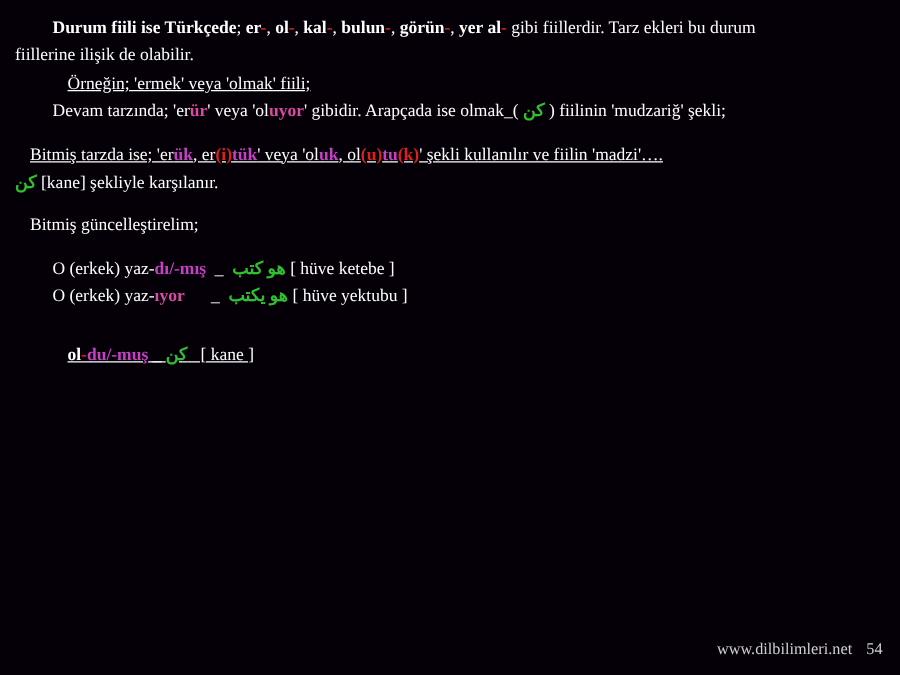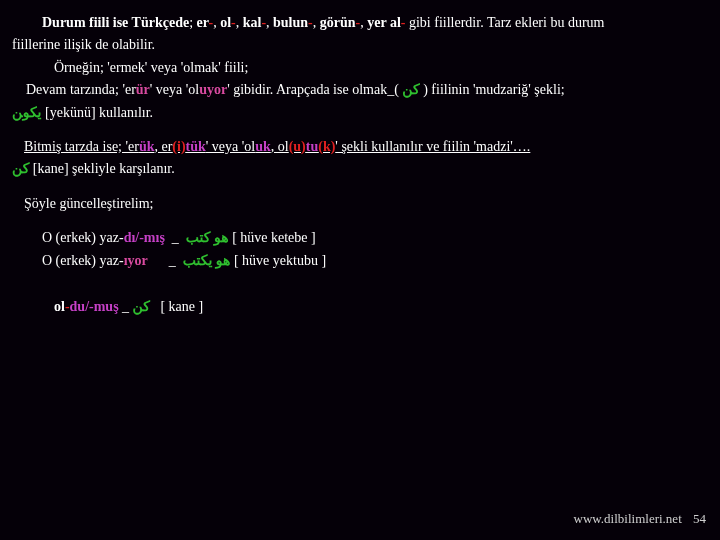--- a/index.html
+++ b/index.html
@@ -22,21 +22,21 @@
     line-height: 1.6;
   }
   .b   { font-weight: bold; }
   .red { color: #e02020; font-weight: bold; }
   .pink{ color: #d94aa0; font-weight: bold; }
   .mag { color: #c640c6; font-weight: bold; }
   .grn { color: #2fbf2f; font-weight: bold; font-family: "Traditional Arabic","Times New Roman",serif; }
   .ind0 { margin: 0 0 0 18px; text-indent: 14px; }
   .ind  { margin: 0 0 0 2px; }
   .ind2 { margin: 0 0 0 32px; }
-  .ind3 { margin: 0 0 0 44px; }
+  .ind3 { margin: 0 0 0 44px; text-decoration: underline; }
   .gap  { height: 12px; }
   .footer {
     position: absolute;
     right: 14px;
     bottom: 10px;
     font-size: 13px;
     color: #cfcfcf;
   }
   .pagenum {
     margin-left: 8px;
@@ -48,41 +48,38 @@
 
 <div class="slide">
 
   <p class="ind0">
     <span class="b">Durum fiili ise Türkçede</span><span>; </span><span class="b">er</span><span class="red">-</span><span>, </span><span class="b">ol</span><span class="red">-</span><span>, </span><span class="b">kal</span><span class="red">-</span><span>, </span><span class="b">bulun</span><span class="red">-</span><span>, </span><span class="b">görün</span><span class="red">-</span><span>, </span><span class="b">yer al</span><span class="red">-</span><span> gibi fiillerdir. Tarz ekleri bu durum</span>
   </p>
   <p class="ind">fiillerine ilişik de olabilir.</p>
 
   <p class="ind3">Örneğin; 'ermek' veya 'olmak' fiili;</p>
 
-  <p class="ind" style="margin-left:16px;">
+  <p class="ind" style="margin-left:32px;">
     <span>Devam tarzında; 'er</span><span class="pink">ür</span><span>' veya 'ol</span><span class="pink">uyor</span><span>' gibidir. Arapçada ise olmak_( </span><span class="grn" dir="rtl">ﻛﻦ</span><span> ) fiilinin 'mudzariğ' şekli;</span>
   </p>
 
-  <p class="ind">
-    <span class="grn" dir="rtl">ﻳﻜﻮﻦ</span><span> [yekünü] kullanılır.</span>
-  </p>
 
   <div class="gap"></div>
 
   <p class="ind" style="margin-left:14px;text-decoration:underline;">
     <span>Bitmiş tarzda ise; 'er</span><span class="mag">ük</span><span>, er</span><span class="red">(i)</span><span class="mag">tük</span><span>' veya 'ol</span><span class="mag">uk</span><span>, ol</span><span class="red">(u)</span><span class="mag">tu</span><span class="red">(k)</span><span>' şekli kullanılır ve fiilin 'madzi'….</span>
   </p>
 
   <p class="ind">
     <span class="grn" dir="rtl">ﻛﻦ</span><span> [kane] şekliyle karşılanır.</span>
   </p>
 
   <div class="gap"></div>
 
-  <p class="ind" style="margin-left:14px;">Şöyle güncelleştirelim;</p>
+  <p class="ind" style="margin-left:14px;">Bitmiş güncelleştirelim;</p>
 
   <div class="gap"></div>
 
   <p class="ind2">
     <span>O (erkek) yaz-</span><span class="mag">dı/-mış</span><span style="white-space:pre;">  _  </span><span class="grn" dir="rtl">ﻫﻮ ﻛﺘﺐ</span><span> [ hüve ketebe ]</span>
   </p>
 
   <p class="ind2">
     <span>O (erkek) yaz-</span><span class="pink">ıyor</span><span style="white-space:pre;">      _  </span><span class="grn" dir="rtl">ﻫﻮ ﻳﻜﺘﺐ</span><span> [ hüve yektubu ]</span>
   </p>

